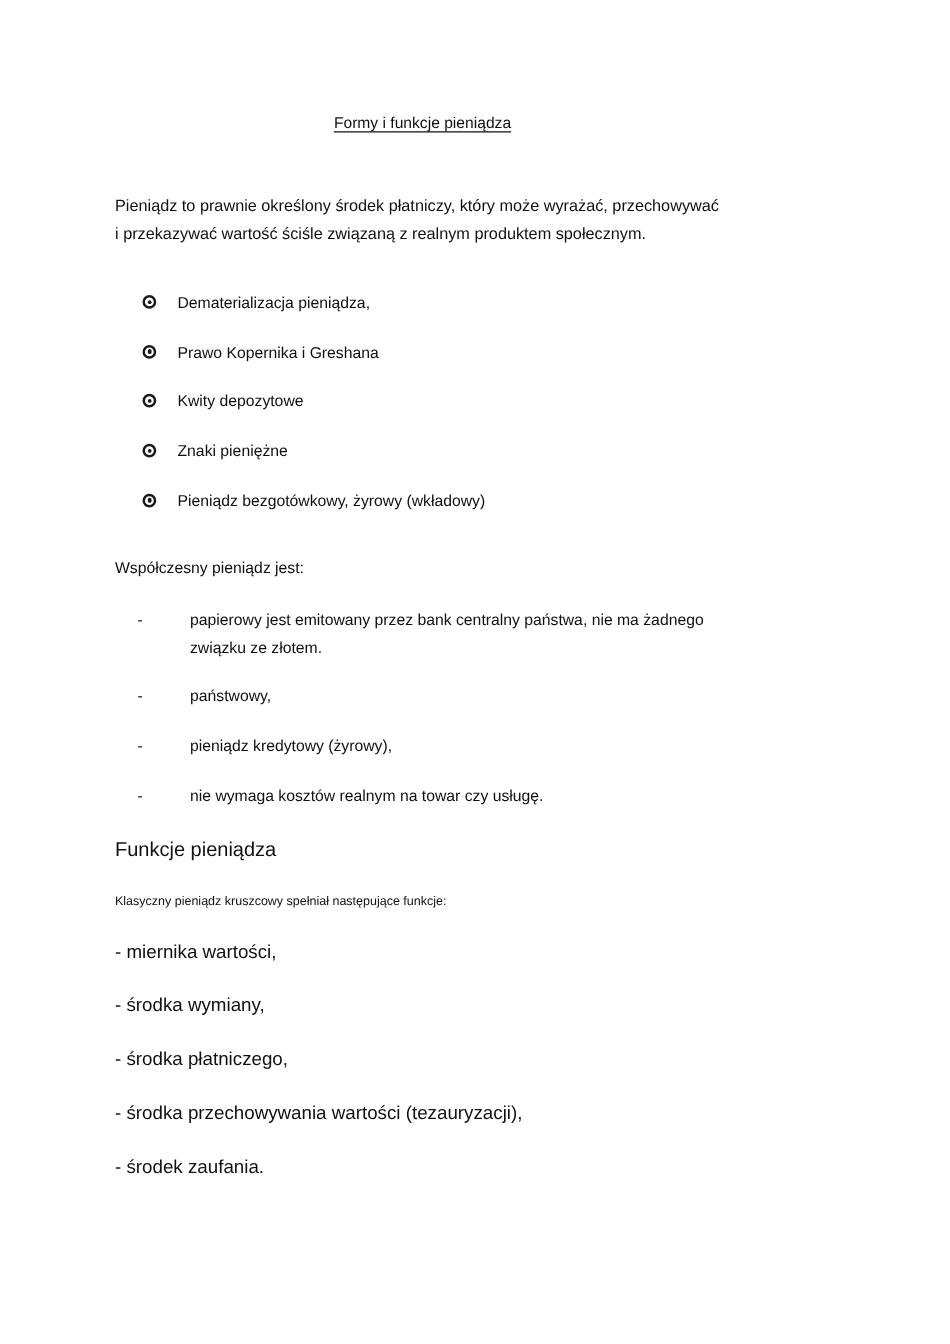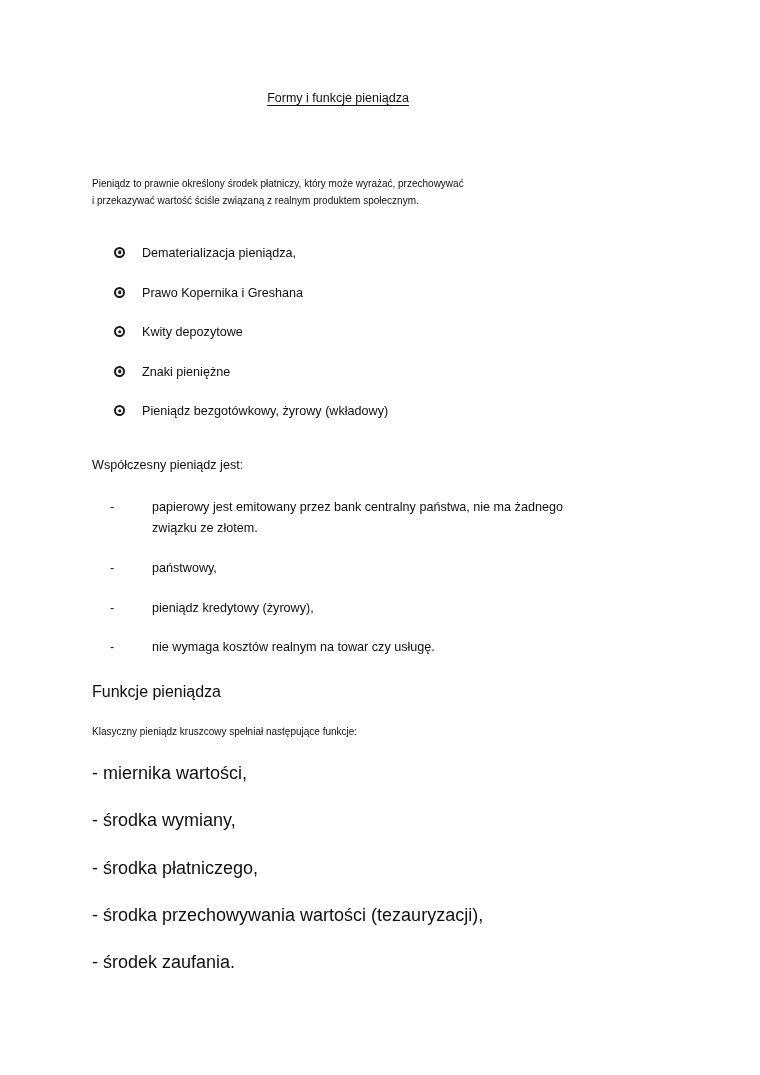--- a/index.html
+++ b/index.html
@@ -25,22 +25,22 @@
   .doc-title {
     text-align: center;
     font-size: 12.5px;
     line-height: 1.4;
     text-decoration: underline;
     text-underline-offset: 2.5px;
     margin: 0;
     padding-top: 2px;
   }
   .intro {
-    margin-top: 67px;
-    font-size: 10px;
+    margin-top: 46px;
+    font-size: 13px;
     line-height: 1.72;
     max-width: 540px;
   }
   .intro p {
     margin: 0;
   }
   .bullet-list {
     margin: 36px 0 0 0;
     padding: 0;
     list-style: none;
@@ -109,21 +109,21 @@
     font-size: 10px;
     line-height: 1.4;
   }
   .func-list {
     margin: 0;
     padding: 0;
     list-style: none;
   }
   .func-list li {
     margin-top: 22px;
-    font-size: 18px;
+    font-size: 15px;
     line-height: 1.4;
   }
 </style>
 </head>
 <body>
 
 <div class="page">
 
   <div class="doc-title">Formy i funkcje pieniądza</div>
 

